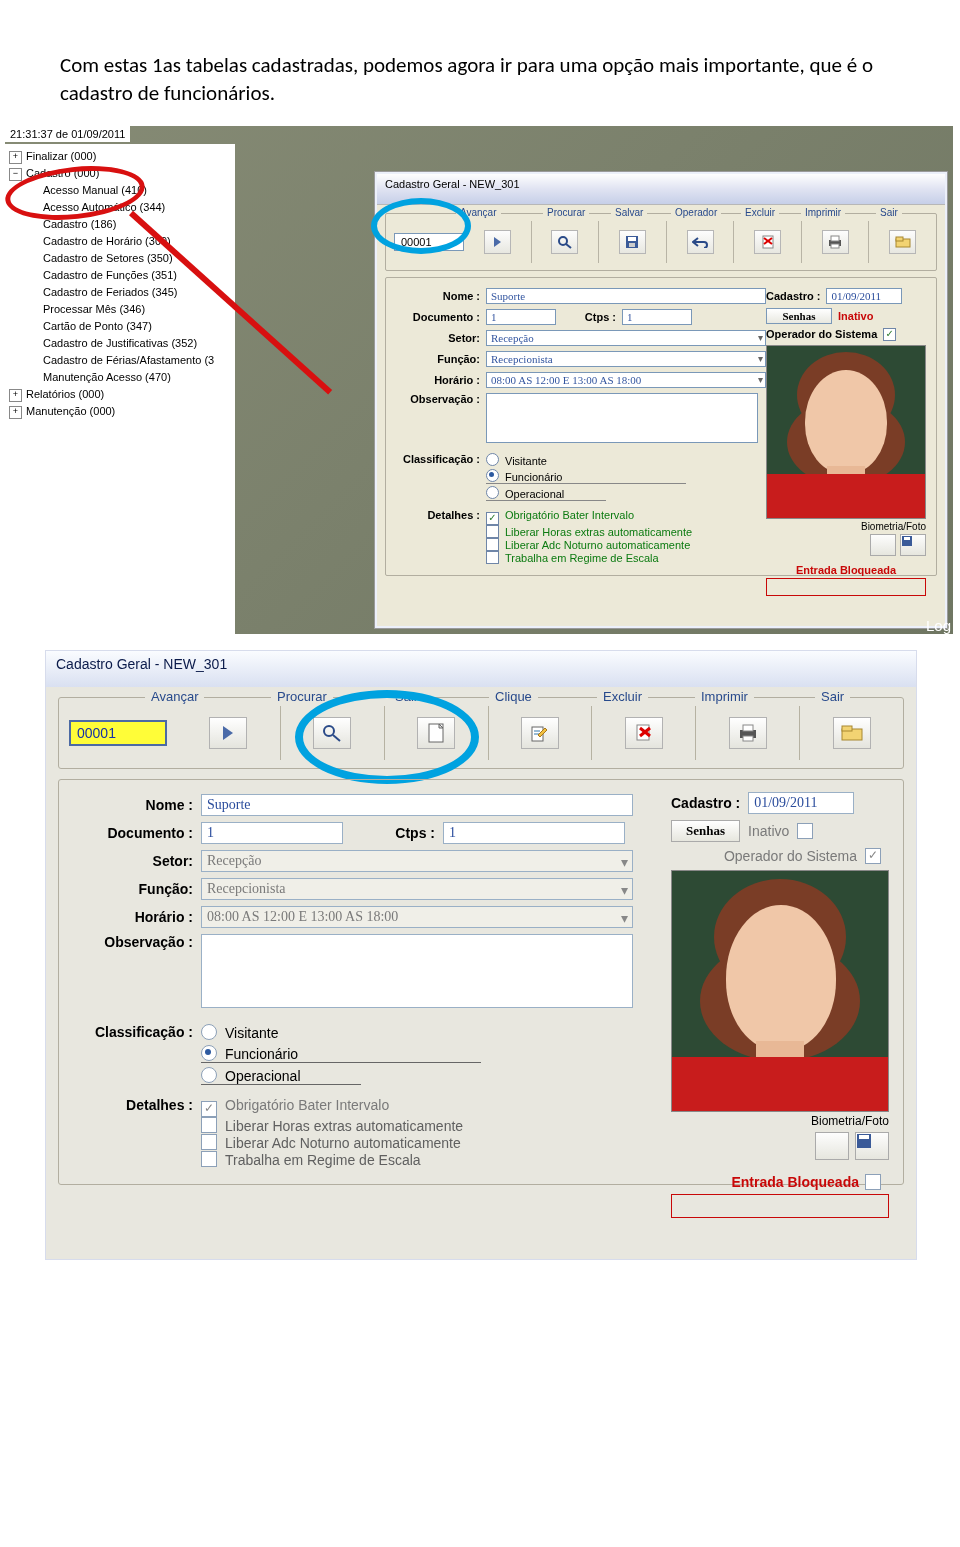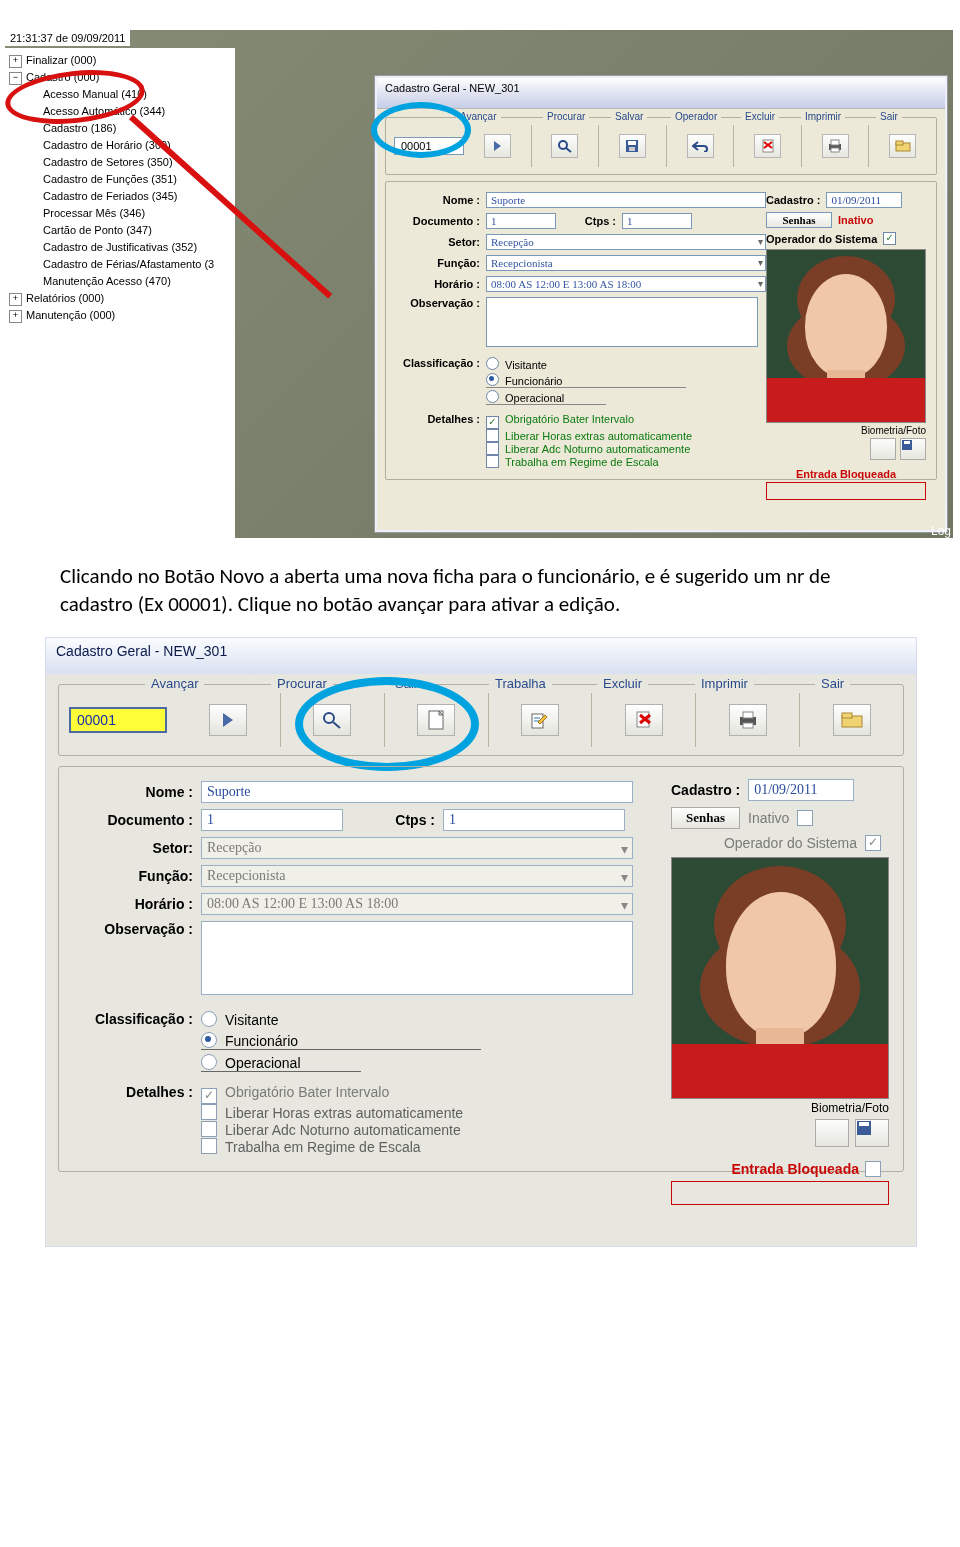--- a/index.html
+++ b/index.html
@@ -43,21 +43,21 @@
   .biom{font-size:10px;color:#000;text-align:right;margin-top:2px}
   .biobtns{display:flex;justify-content:flex-end;gap:4px;margin-top:2px}
   .sq{width:24px;height:20px;border:1px solid #aaa;background:linear-gradient(#fdfdfd,#e6e6de)}
   .bloq{color:#c80808;font-weight:bold;text-align:center;font-size:11px;margin-top:8px}
   .bloqbox{height:16px;border:1px solid #c80808;margin-top:2px}
   .radio{display:inline-block;width:11px;height:11px;border:1px solid #6f86a8;border-radius:50%;margin-right:6px;vertical-align:-1px;position:relative;background:#fff}
   .radio.sel::after{content:"";position:absolute;left:2px;top:2px;width:5px;height:5px;border-radius:50%;background:#2d5aa0}
   .chk{display:inline-block;width:11px;height:11px;border:1px solid #6f86a8;background:#fff;margin-right:6px;vertical-align:-2px;position:relative;font-size:10px;line-height:10px;color:#2d7a2d;text-align:center}
   .chk.on::after{content:"✓"}
   .green{color:#0b7a10}
-  .log{position:absolute;bottom:0;right:2px;color:#fff;font-size:12px}
+  .log{position:absolute;bottom:0;right:2px;color:#fff;font-size:15px}
   
   .shot2{position:relative;width:870px;height:608px;margin:16px 0 0 -15px;border:1px solid #d7dcec;background:#e8e7df;font-family:Tahoma,Arial,sans-serif}
   .title2{height:26px;background:linear-gradient(#fafcff,#d9e0f1);color:#0a1a4a;font-size:14px;padding:5px 10px}
   .toolbar2{margin:10px 12px 10px 12px;border:1px solid #b2aea0;border-radius:3px;height:70px;display:flex;align-items:center;position:relative}
   .toolbar2 .lbl2{position:absolute;top:-9px;background:#e8e7df;color:#284a8c;font-size:13px;padding:0 6px}
   .slot2{flex:1;display:flex;justify-content:center}
   .idbox2{border:2px solid #4c6aa4;background:#fffd38;width:82px;font:14px Arial;color:#1430a8;padding:3px 6px;margin:0 10px}
   .ibtn2{width:36px;height:30px;border:1px solid #b2b2b2;background:linear-gradient(#ffffff,#e4e4dd);display:flex;align-items:center;justify-content:center;font-size:16px}
   .sep2{width:1px;height:54px;background:#b6b2a2}
   .blue-ellipse2{position:absolute;top:-8px;left:236px;width:168px;height:78px;border:8px solid #00a2e0;border-radius:50%;pointer-events:none}
@@ -81,23 +81,24 @@
   .chk2{display:inline-block;width:14px;height:14px;border:1px solid #8ca0b8;background:#fff;margin-right:8px;vertical-align:-2px;position:relative;font-size:12px;line-height:12px;text-align:center;color:#888}
   .chk2.on::after{content:"✓"}
   .radio2{display:inline-block;width:14px;height:14px;border:1px solid #8ca0b8;border-radius:50%;background:#fff;margin-right:8px;vertical-align:-2px;position:relative}
   .radio2.sel::after{content:"";position:absolute;left:3px;top:3px;width:6px;height:6px;border-radius:50%;background:#2d5aa0}
   svg{display:block}
 </style>
 </head>
 <body>
 
 <div class="page">
+  <p class="para">Com estas 1as tabelas cadastradas, podemos agora ir para uma opção mais importante, que é o cadastro de funcionários.</p>
 
   <div class="shot1">
-    <div class="timestamp">21:31:37 de 09/09/2011</div>
+    <div class="timestamp">21:31:37 de 01/09/2011</div>
 
     <div class="tree">
       <div class="root"><span class="exp">+</span><span>Finalizar (000)</span></div>
       <div class="root"><span class="exp">−</span><span>Cadastro (000)</span></div>
       <div class="item">Acesso Manual (410)</div>
       <div class="item">Acesso Automático (344)</div>
       <div class="item">Cadastro (186)</div>
       <div class="item">Cadastro de Horário (309)</div>
       <div class="item">Cadastro de Setores (350)</div>
       <div class="item">Cadastro de Funções (351)</div>
@@ -271,30 +272,29 @@
               <div><span class="chk"></span><span>Trabalha em Regime de Escala</span></div>
             </div>
           </div>
         </div>
       </div>
     </div>
     <div class="blue-ellipse1"></div>
     <div class="log">Log</div>
   </div>
 
-  <p class="para" style="margin-top:24px">Clicando no Botão Novo a aberta uma nova ficha para o funcionário, e é sugerido um nr de cadastro (Ex 00001). Clique no botão avançar para ativar a edição.</p>
 
   <div class="shot2">
     <div class="title2">Cadastro Geral - NEW_301</div>
 
     <div class="toolbar2">
       <span class="lbl2" style="left:86px">Avançar</span>
       <span class="lbl2" style="left:212px">Procurar</span>
       <span class="lbl2" style="left:330px">Sair</span>
-      <span class="lbl2" style="left:430px">Trabalha</span>
+      <span class="lbl2" style="left:430px">Clique</span>
       <span class="lbl2" style="left:538px">Excluir</span>
       <span class="lbl2" style="left:636px">Imprimir</span>
       <span class="lbl2" style="left:756px">Sair</span>
       <span class="idbox2">00001</span>
       <div class="slot2">
           <div class="ibtn2">
             <svg width="14" height="16">
               <path d="M2 1 L12 8 L2 15 Z" fill="#4a6aa8"></path>
             </svg>
           </div>

